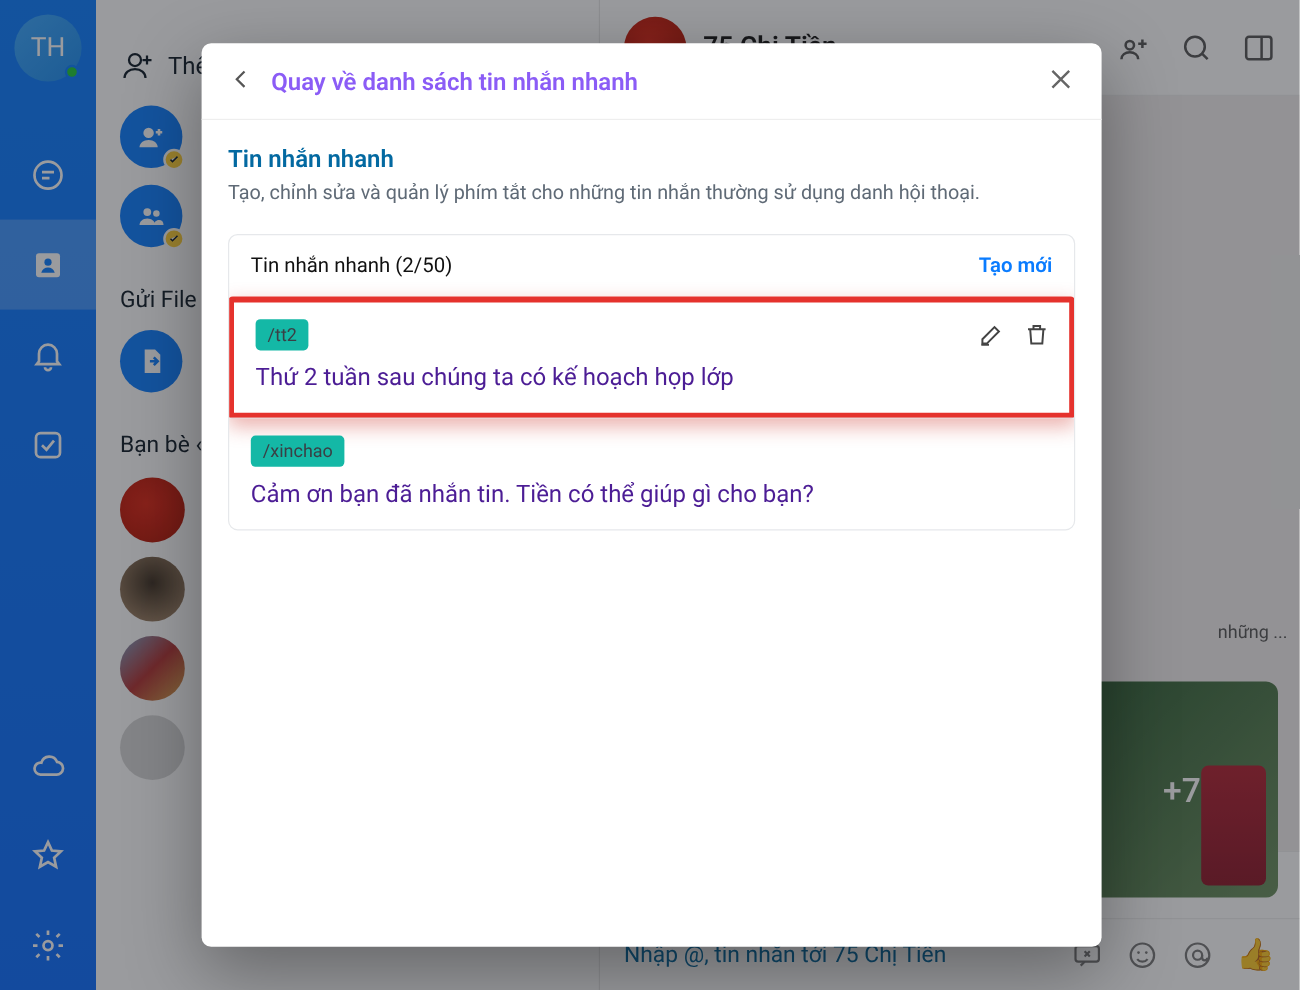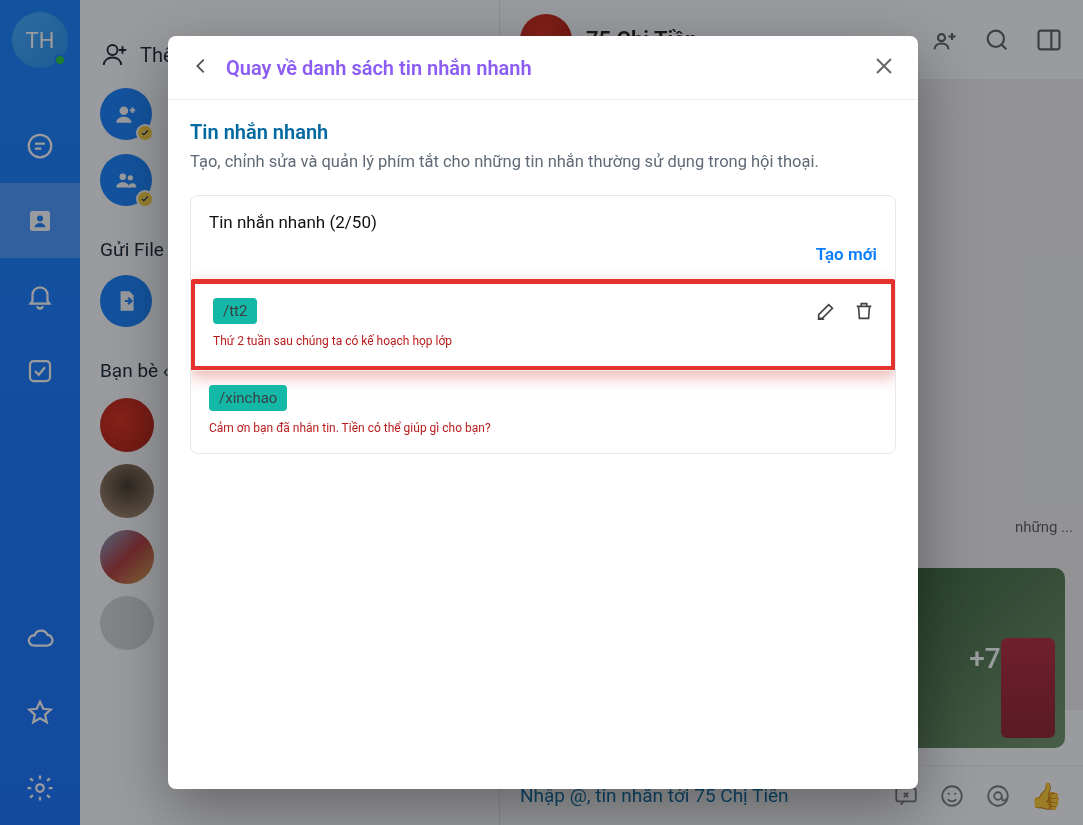--- a/index.html
+++ b/index.html
@@ -121,34 +121,34 @@
   .modal-header .close svg { width:24px; height:24px; stroke:#666; stroke-width:2; fill:none; }
   .modal-body { padding: 20px 22px; flex:1; overflow:auto; }
   .modal-body h1 { font-size:20px; font-weight:600; color:#0369a1; margin-bottom:8px; }
   .modal-body .sub { font-size:16.5px; color:#5f6a76; margin-bottom: 24px; }
   .card {
     border:1px solid #e6e8eb; border-radius:8px; overflow:hidden;
   }
   .card-head {
     display:flex; align-items:flex-start; padding: 16px 18px; font-size:17px; color:#111;
   }
-  .card-head .new { margin-left:auto; color:#0a7cff; font-weight:600; cursor:pointer; font-size:17px;margin-top:32px; }
+  .card-head .new { margin-left:auto; color:#0a7cff; font-weight:600; cursor:pointer; font-size:17px; }
 
   .item {
     border-top:1px solid #eceff2; padding: 14px 18px 18px; position:relative;
   }
   .item.highlight {
     border:5px solid #e5322d; border-radius:4px; margin: -1px;
     box-shadow: 0 6px 16px rgba(200,40,30,0.35);
   }
   .shortcut {
     display:inline-block; background:#14b8a6; padding:4px 10px; border-radius:4px;
     font-size:15px; color:#3a3f45; margin-bottom:10px;
   }
-  .item .msg { font-size:12px; color:#b91c1c; }
+  .item .msg { font-size:20px; color:#4c1d95; }
   .item .row-actions {
     position:absolute; right:16px; top: 16px; display:flex; gap:16px;
   }
   .item .row-actions svg { width:22px; height:22px; stroke:#444; fill:none; stroke-width:1.8; cursor:pointer; }
 </style>
 </head>
 <body>
 
 <nav class="vnav">
   <div class="avatar-me">
@@ -332,21 +332,21 @@
     </span>
     <span class="title">Quay về danh sách tin nhắn nhanh</span>
     <span class="close">
       <svg viewBox="0 0 24 24">
           <path d="M5 5l14 14M19 5L5 19"></path>
         </svg>
     </span>
   </div>
   <div class="modal-body">
     <h1>Tin nhắn nhanh</h1>
-    <p class="sub">Tạo, chỉnh sửa và quản lý phím tắt cho những tin nhắn thường sử dụng trong hội thoại.</p>
+    <p class="sub">Tạo, chỉnh sửa và quản lý phím tắt cho những tin nhắn thường sử dụng danh hội thoại.</p>
 
     <div class="card">
       <div class="card-head">
         <span>Tin nhắn nhanh (2/50)</span>
         <span class="new">Tạo mới</span>
       </div>
 
       <div class="item highlight">
         <span class="shortcut">/tt2</span>
         <div class="row-actions">

